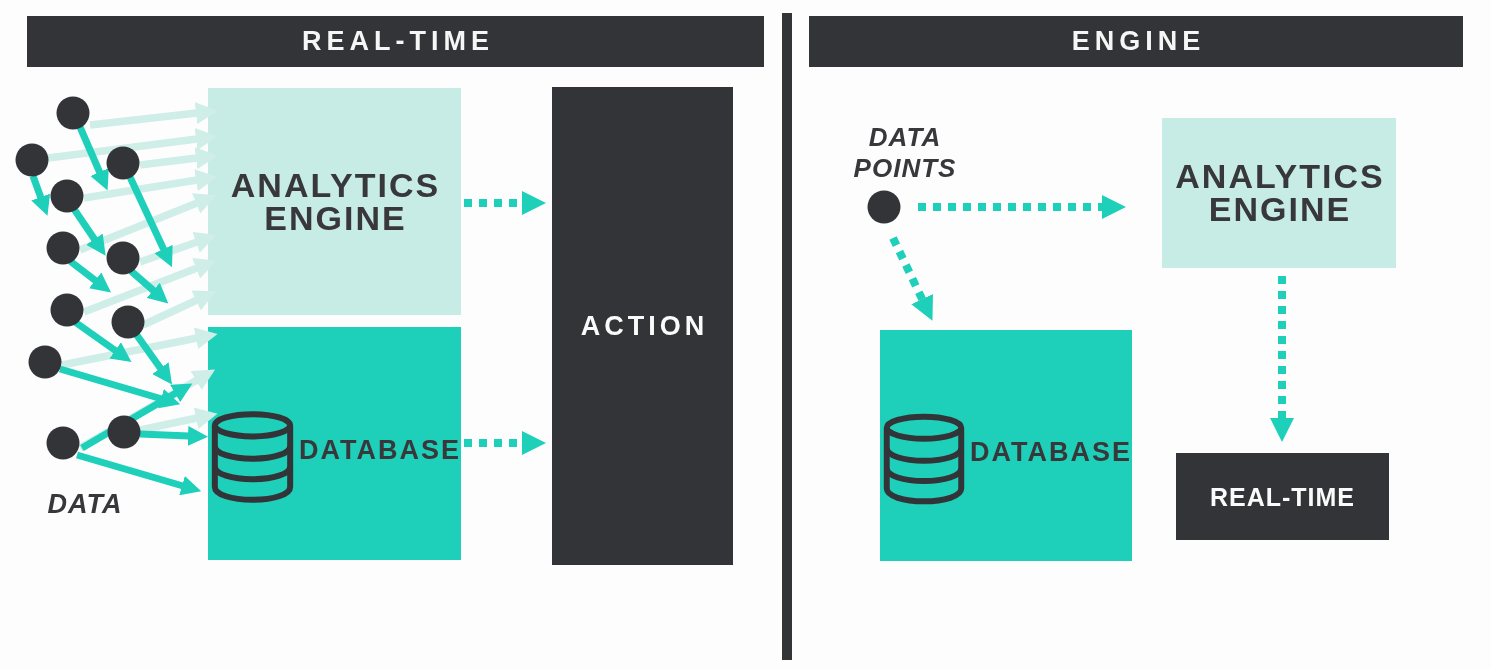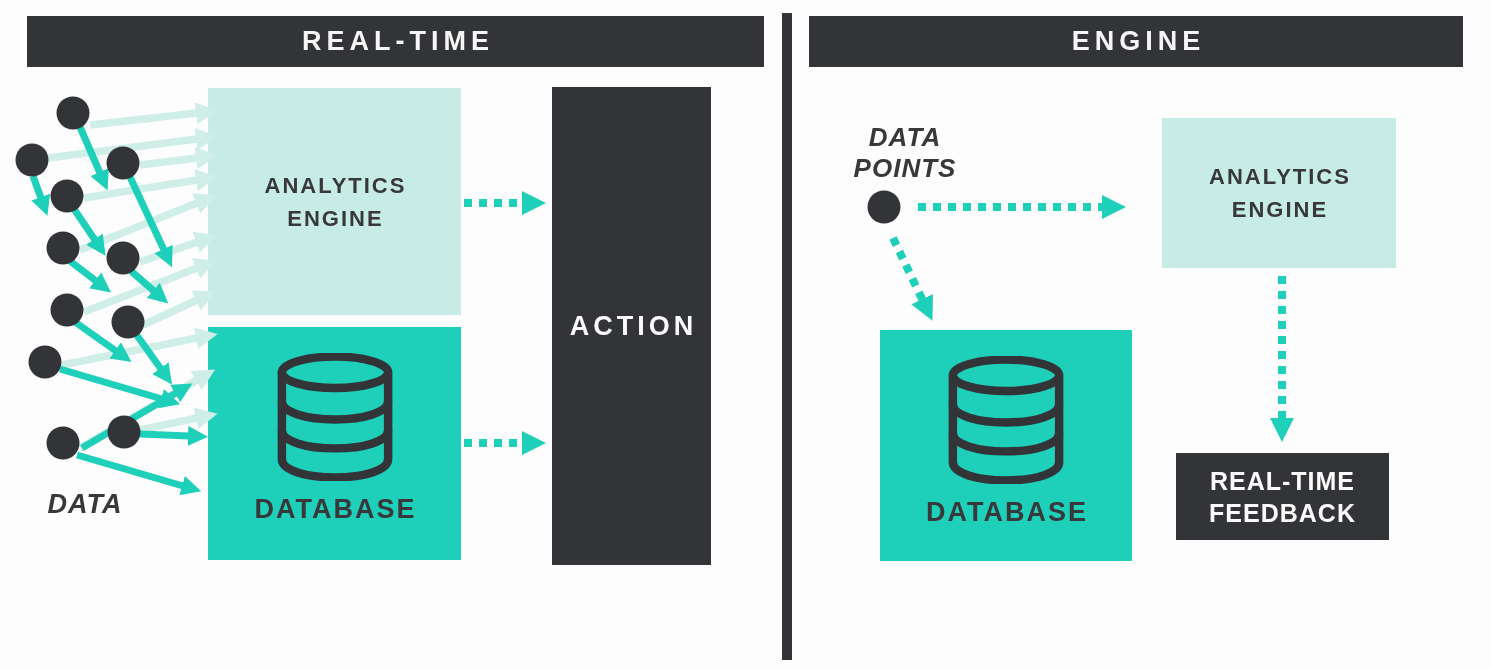--- a/index.html
+++ b/index.html
@@ -19,38 +19,38 @@
   .bar{
     background:var(--dark);color:#f6f6f6;display:flex;align-items:center;justify-content:center;
     font-size:27px;letter-spacing:5px;text-indent:5px;
   }
   #bar-left{left:27px;top:16px;width:737px;height:51px;}
   #bar-right{left:809px;top:16px;width:654px;height:51px;}
   #divider{left:782px;top:13px;width:10px;height:647px;background:var(--dark);}
   .box-light{
     background:var(--teal_light);color:var(--text_dark);
     display:flex;flex-direction:column;align-items:center;justify-content:center;
-    font-size:22px;line-height:33px;letter-spacing:2px;text-indent:2px;text-align:center;
+    font-size:34px;line-height:33px;letter-spacing:2px;text-indent:2px;text-align:center;
   }
   #analytics-left{left:208px;top:88px;width:253px;height:227px;}
   #analytics-right{left:1162px;top:118px;width:234px;height:150px;}
   .box-teal{
     background:var(--teal);color:var(--text_dark);
-    display:flex;flex-direction:column;align-items:center;
+    display:flex;flex-direction:row;align-items:center;
     font-size:27px;letter-spacing:2px;text-indent:2px;text-align:center;
   }
   #database-left{left:208px;top:327px;width:253px;height:233px;padding-top:0;}
   #database-right{left:880px;top:330px;width:252px;height:231px;}
   .db-icon{margin-top:26px;}
   .db-label{margin-top:13px;}
   .box-dark{
     background:var(--dark);color:#fbfbfb;
     display:flex;flex-direction:column;align-items:center;justify-content:center;text-align:center;
   }
-  #action-box{left:552px;top:87px;width:159px;height:478px;font-size:27px;letter-spacing:4px;text-indent:4px;}
+  #action-box{left:552px;top:87px;width:181px;height:478px;font-size:27px;letter-spacing:4px;text-indent:4px;}
   #feedback-box{left:1176px;top:453px;width:213px;height:87px;font-size:25px;line-height:32px;letter-spacing:1px;}
   .float-label{
     color:var(--text_dark);text-align:center;font-size:27px;line-height:33px;letter-spacing:1px;font-style:italic;
   }
   #data-points-label{left:20px;top:488px;width:130px;}
   #data-point-label{left:845px;top:122px;width:120px;font-size:26px;line-height:31px;}
   #overlay{left:0;top:0;pointer-events:none;}
 </style>
 </head>
 <body>
@@ -105,21 +105,20 @@
       <ellipse cx="52" cy="16" rx="44" ry="13"></ellipse>
       <path d="M8,16 L8,88 C8,97 28,103 52,103 C76,103 96,97 96,88 L96,16"></path>
       <path d="M8,40 C8,49 28,55 52,55 C76,55 96,49 96,40"></path>
       <path d="M8,64 C8,73 28,79 52,79 C76,79 96,73 96,64"></path>
     </svg>
     <div class="db-label">DATABASE</div>
   </div>
 
   <div id="feedback-box" class="abs box-dark">
     <div>REAL-TIME</div>
-    <div>FEEDBACK</div>
   </div>
 
   <svg id="overlay" class="abs" width="1491" height="669" viewBox="0 0 1491 669">
     <defs>
       <marker id="m-solid" markerUnits="userSpaceOnUse" markerWidth="22" markerHeight="20" refX="1" refY="10" orient="auto">
         <path d="M0,0 L20,10 L0,20 Z" fill="#1ecfba"></path>
       </marker>
       <marker id="m-faded" markerUnits="userSpaceOnUse" markerWidth="24" markerHeight="22" refX="1" refY="11" orient="auto">
         <path d="M0,0 L22,11 L0,22 Z" fill="#cfeee8"></path>
       </marker>

